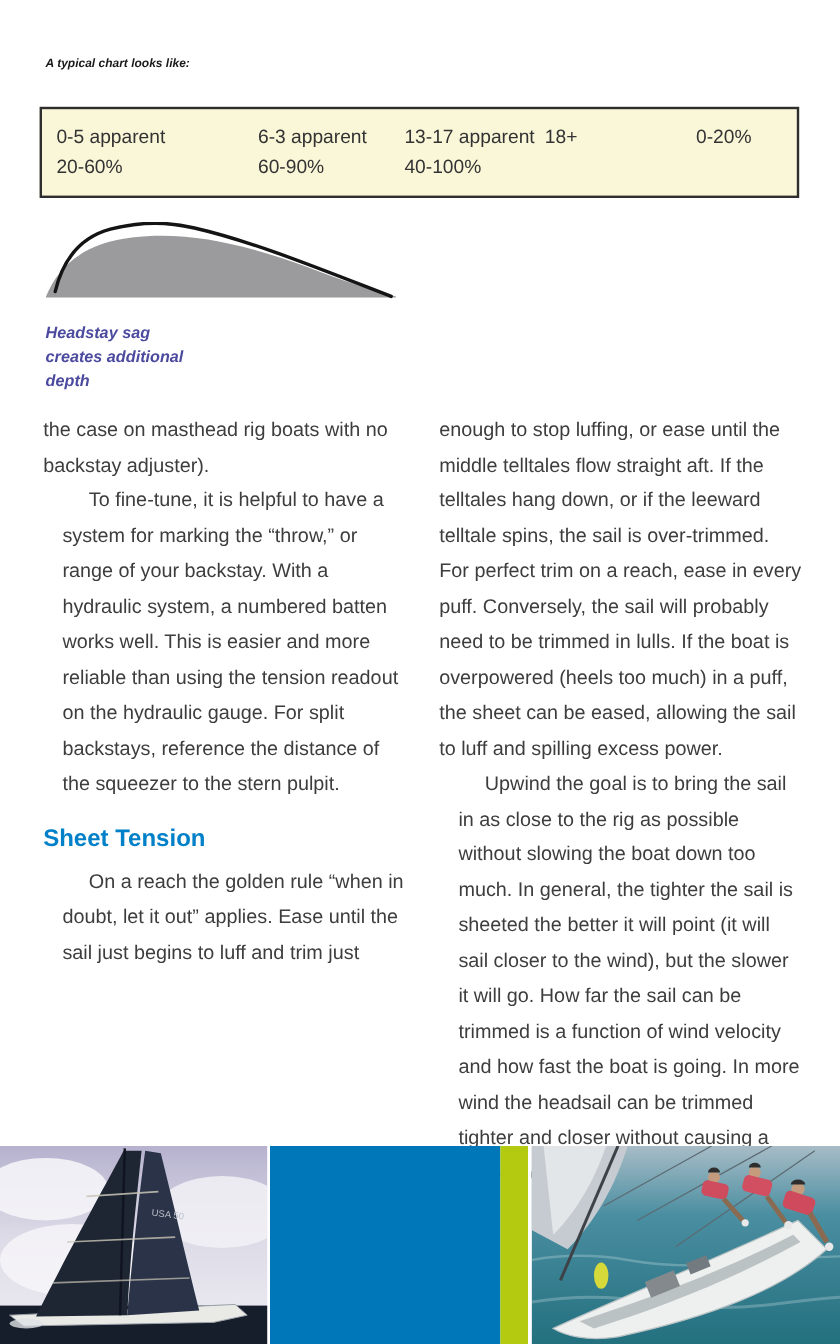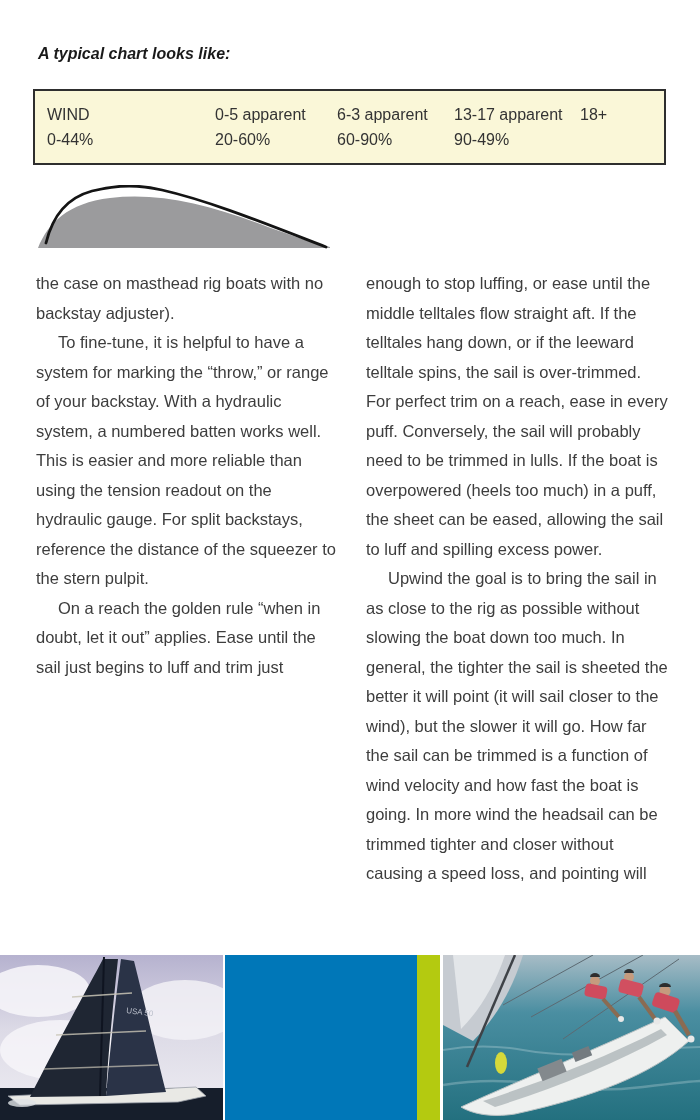--- a/index.html
+++ b/index.html
@@ -5,21 +5,21 @@
   html,body { margin:0; padding:0; }
   body {
     width:700px; height:1120px; position:relative; overflow:hidden;
     background:#ffffff;
     font-family:"Liberation Sans", sans-serif;
   }
 
   .intro-heading {
     margin:45px 34px 0 38px;
     font-style:italic; font-weight:bold;
-    font-size:16px; line-height:18px;
+    font-size:10px; line-height:18px;
     color:#1a1a1a;
   }
 
   .tuning-table {
     margin:26px 34px 0 33px;
     background:#faf7d8;
     border:2px solid #2e2e2e;
     padding:13px 0 12px 12px;
     display:grid;
     grid-template-columns:168px 122px 117px 126px 1fr;
@@ -36,21 +36,21 @@
     margin-top:15px;
     font-style:italic; font-weight:600;
     font-size:13.5px; line-height:20px;
     color:#4b4a9f;
     white-space:pre-line;
   }
 
   .columns { display:flex; gap:27px; margin:16px 31px 0 36px; }
   .col { width:303px; font-size:16.5px; line-height:29.5px; color:#3d3d3d; }
   .col p { margin:0; }
-  .col p.indent { text-indent:22px; }
+  .col p.indent { text-indent:22px;margin-left:16px; }
   .section-heading {
     margin:18px 0 10px 0;
     font-size:20px; line-height:24px; font-weight:bold;
     color:#0080c8;
   }
 
   .photo-band { position:absolute; left:0; top:955px; width:700px; height:165px; display:flex; }
   .photo-left  { width:223px; height:165px; }
   .band-gap1 { width:2px; background:#ffffff; }
   .block-blue { width:192px; background:#0077b8; }
@@ -58,44 +58,47 @@
   .band-gap2 { width:3px; background:#ffffff; }
   .photo-right { width:257px; height:165px; }
   .photo-left svg, .photo-right svg { display:block; }
 </style>
 </head>
 <body>
 
 <div class="intro-heading">A typical chart looks like:</div>
 
 <div class="tuning-table">
-  <div class="cell">WIND</div>
   <div class="cell">0-5 apparent</div>
   <div class="cell">6-3 apparent</div>
   <div class="cell">13-17 apparent</div>
   <div class="cell">18+</div>
-  <div class="cell">0-44%</div>
+  <div class="cell">0-20%</div>
   <div class="cell">20-60%</div>
   <div class="cell">60-90%</div>
-  <div class="cell">90-49%</div>
+  <div class="cell">40-100%</div>
 </div>
 
 <div class="figures-row">
   <div class="figure-left">
     <svg class="fig-svg" width="294" height="68" viewBox="0 0 294 68">
       <path d="M0,63 C10,38 30,18 72,13 C122,7 172,20 230,42 C255,51 276,58 292,62 L292,63 Z" fill="#9b9b9d"></path>
       <path d="M8,58 C14,33 28,13 54,6 C82,-1 102,0 124,5 C172,16 226,38 288,62" fill="none" stroke="#141414" stroke-width="2.8" stroke-linecap="round"></path>
     </svg>
+    <div class="fig-caption">Headstay sag
+creates additional
+depth</div>
   </div>
 </div>
 
 <div class="columns">
   <div class="col">
     <p>the case on masthead rig boats with no backstay adjuster).</p>
     <p class="indent">To fine-tune, it is helpful to have a system for marking the “throw,” or range of your backstay. With a hydraulic system, a numbered batten works well. This is easier and more reliable than using the tension readout on the hydraulic gauge. For split backstays, reference the distance of the squeezer to the stern pulpit.</p>
+    <div class="section-heading">Sheet Tension</div>
     <p class="indent">On a reach the golden rule “when in doubt, let it out” applies. Ease until the sail just begins to luff and trim just</p>
   </div>
   <div class="col">
     <p>enough to stop luffing, or ease until the middle telltales flow straight aft. If the telltales hang down, or if the leeward telltale spins, the sail is over-trimmed. For perfect trim on a reach, ease in every puff. Conversely, the sail will probably need to be trimmed in lulls. If the boat is overpowered (heels too much) in a puff, the sheet can be eased, allowing the sail to luff and spilling excess power.</p>
     <p class="indent">Upwind the goal is to bring the sail in as close to the rig as possible without slowing the boat down too much. In general, the tighter the sail is sheeted the better it will point (it will sail closer to the wind), but the slower it will go. How far the sail can be trimmed is a function of wind velocity and how fast the boat is going. In more wind the headsail can be trimmed tighter and closer without causing a speed loss, and pointing will</p>
   </div>
 </div>
 
 <div class="photo-band">
 

